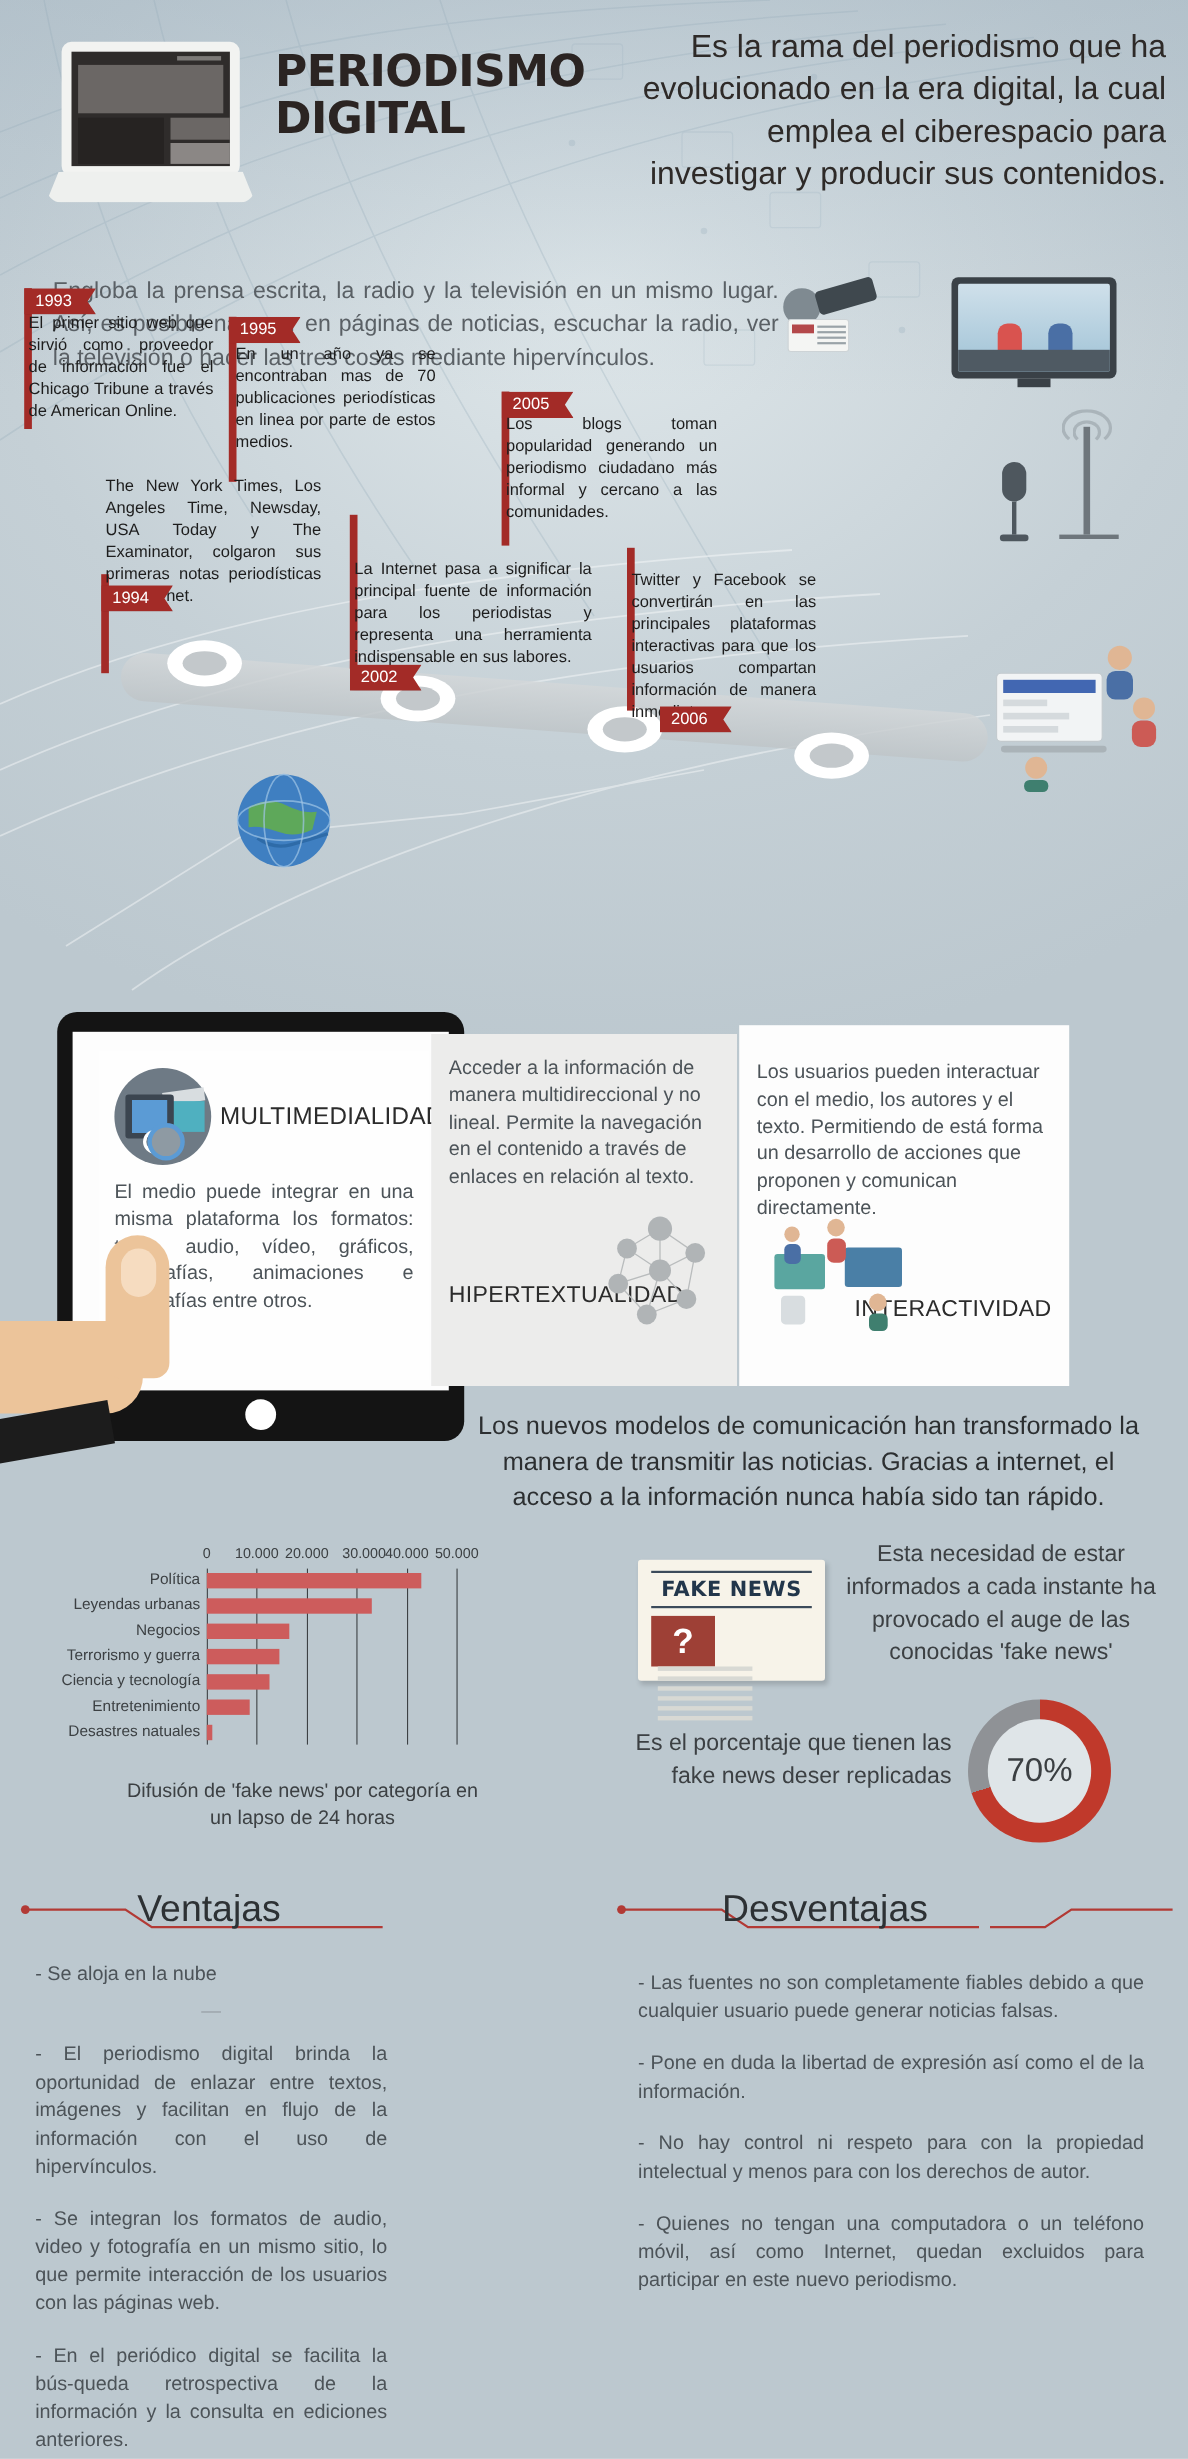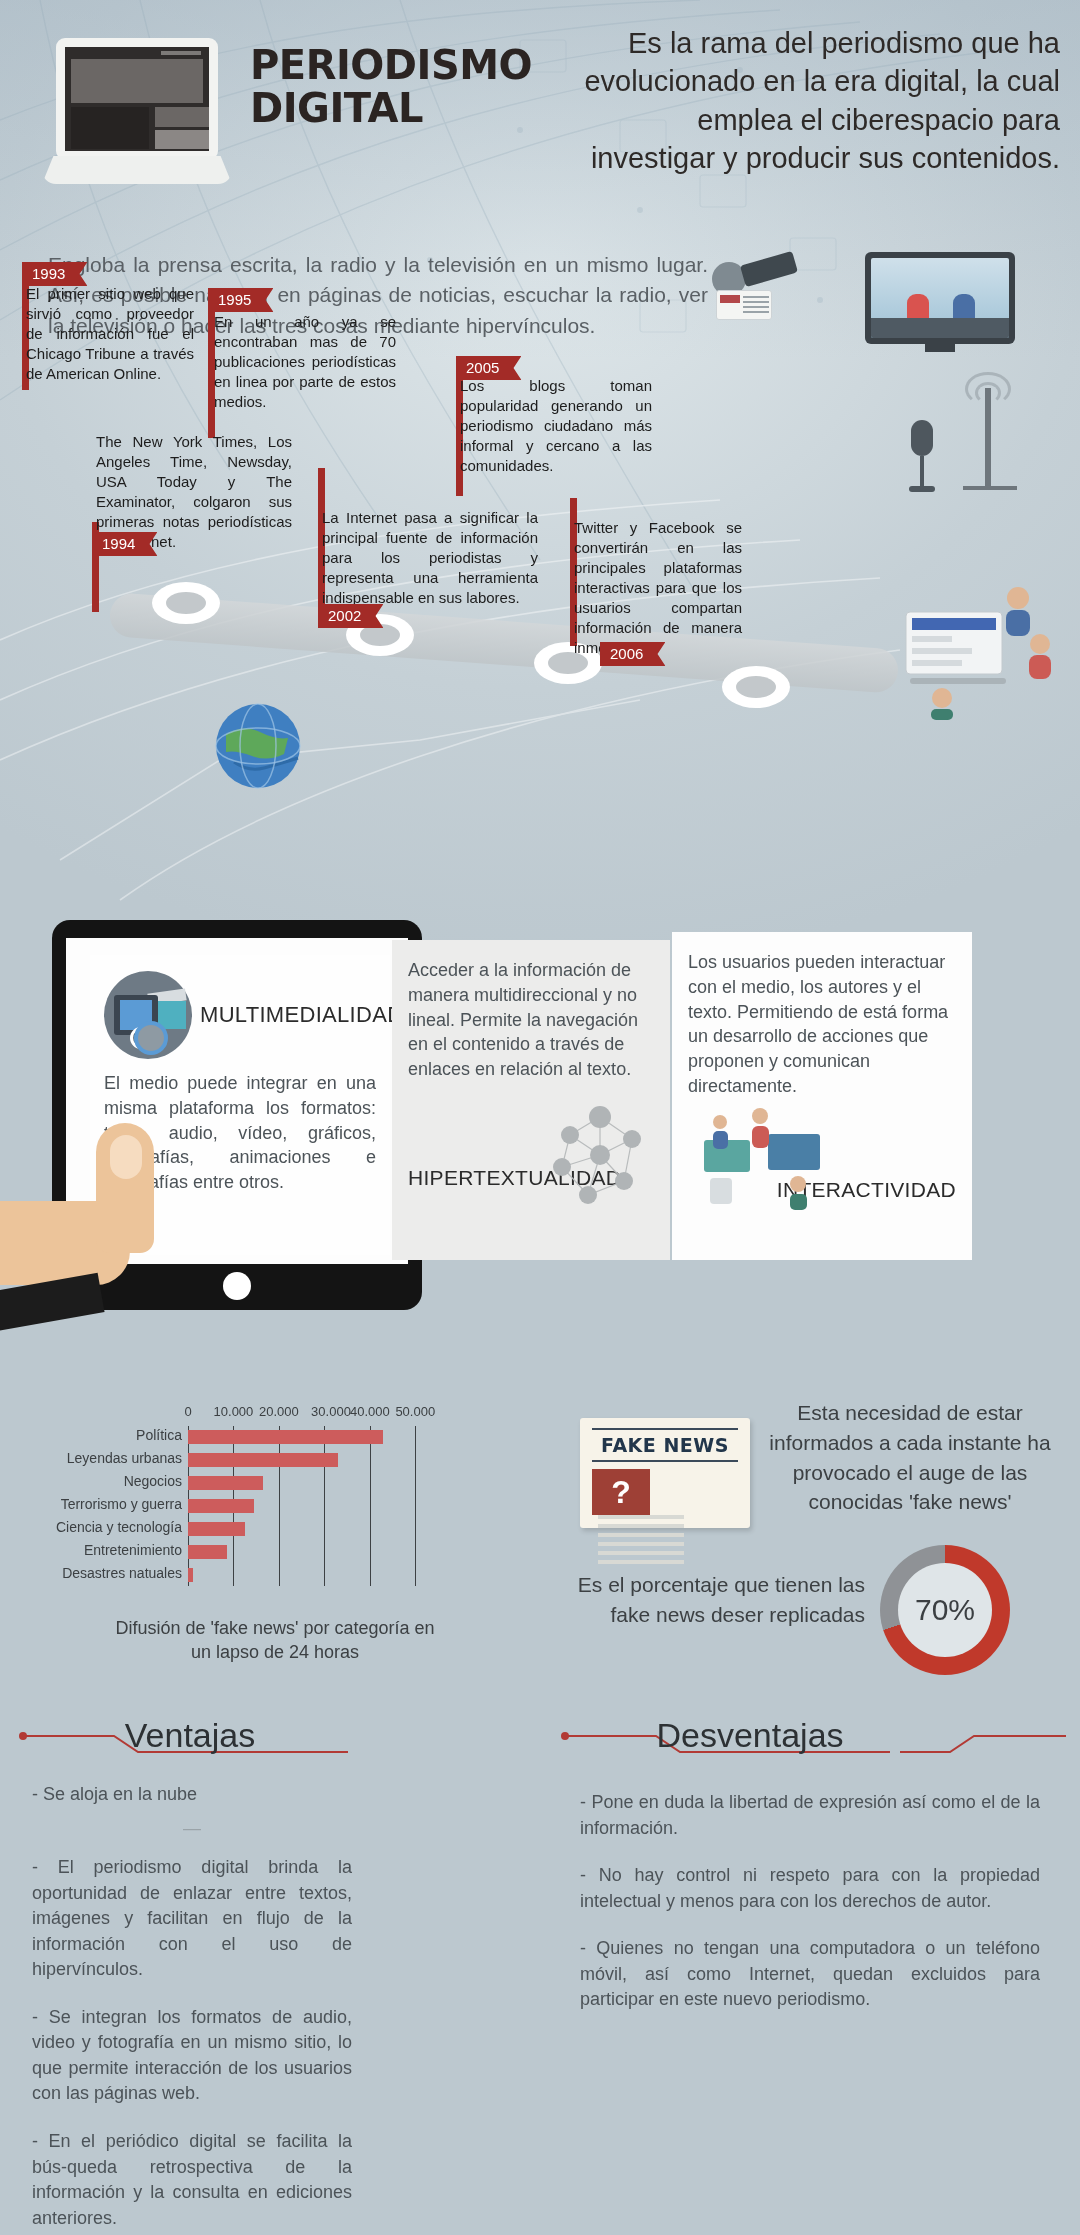--- a/index.html
+++ b/index.html
@@ -148,21 +148,21 @@
   .mm-disc{position:absolute;left:30px;bottom:4px;width:34px;height:34px;border-radius:50%;background:#8e9aa3;border:4px solid #5b9bd5;}
   .mm-title { font-size:22px; color:#2b2b2b; letter-spacing:.3px; }
   .mm-body { margin-top:12px; font-size:18px; line-height:1.38; color:#4c5358; text-align:justify; }
 
   .panel-ht {
     position:absolute; left:392px; top:940px; width:278px; height:320px;
     background:#ececeb; padding:18px 16px;
   }
   .panel-in {
     position:absolute; left:672px; top:932px; width:300px; height:328px;
-    background:#fdfdfd; padding:18px 16px;
+    background:#fdfdfd; padding:30px 16px;
   }
   .panel-p { font-size:18px; line-height:1.38; color:#4c5358; }
   .panel-label { position:absolute; font-size:21px; color:#2b2b2b; letter-spacing:.3px; }
 
   .net-ball{position:absolute;left:540px;top:1095px;width:120px;height:120px;}
   .people-ill{position:absolute;left:690px;top:1100px;width:150px;height:110px;}
 
   .models-text {
     position:absolute; left:420px; top:1280px; width:630px;
     font-size:23px; line-height:1.4; color:#2c2f31; text-align:center;
@@ -452,20 +452,21 @@
     <rect x="23" y="31" width="15" height="18" rx="5" fill="#4a6fa5"></rect>
   </svg>
 
   <div class="hand">
     <div class="hand-arm"></div>
     <div class="hand-finger"></div>
     <div class="hand-nail"></div>
     <div class="hand-cuff"></div>
   </div>
 
+  <div class="models-text">Los nuevos modelos de comunicación han transformado la manera de transmitir las noticias. Gracias a internet, el acceso a la información nunca había sido tan rápido.</div>
 
   <div class="chart-wrap">
     <div class="chart-grid" id="chart-grid">
         <div class="gline" style="left: 0px;"></div>
         <div class="xlabel" style="left: 0px;">0</div>
         <div class="gline" style="left: 45.4545px;"></div>
         <div class="xlabel" style="left: 45.4545px;">10.000</div>
         <div class="gline" style="left: 90.9091px;"></div>
         <div class="xlabel" style="left: 90.9091px;">20.000</div>
         <div class="gline" style="left: 136.364px;"></div>
@@ -539,18 +540,19 @@
 
   <div class="head-rule" style="left:560px;top:1728px;width:510px;">
     <svg viewBox="0 0 510 26" width="510" height="26">
       <polyline points="4,8 96,8 120,24 330,24" fill="none" stroke="#b23a35" stroke-width="2"></polyline>
       <circle cx="5" cy="8" r="4" fill="#b23a35"></circle>
       <polyline points="506,8 414,8 390,24 340,24" fill="none" stroke="#b23a35" stroke-width="2"></polyline>
     </svg>
   </div>
   <div class="col-head" style="left:600px;top:1716px;width:300px;">Desventajas</div>
   <div class="col-body" style="left:580px;top:1790px;width:460px;">
+    <p>- Las fuentes no son completamente fiables debido a que cualquier usuario puede generar noticias falsas.</p>
     <p>- Pone en duda la libertad de expresión así como el de la información.</p>
     <p>- No hay control ni respeto para con la propiedad intelectual y menos para con los derechos de autor.</p>
     <p>- Quienes no tengan una computadora o un teléfono móvil, así como Internet, quedan excluidos para participar en este nuevo periodismo.</p>
   </div>
 
 </div>
 
 </body></html>

